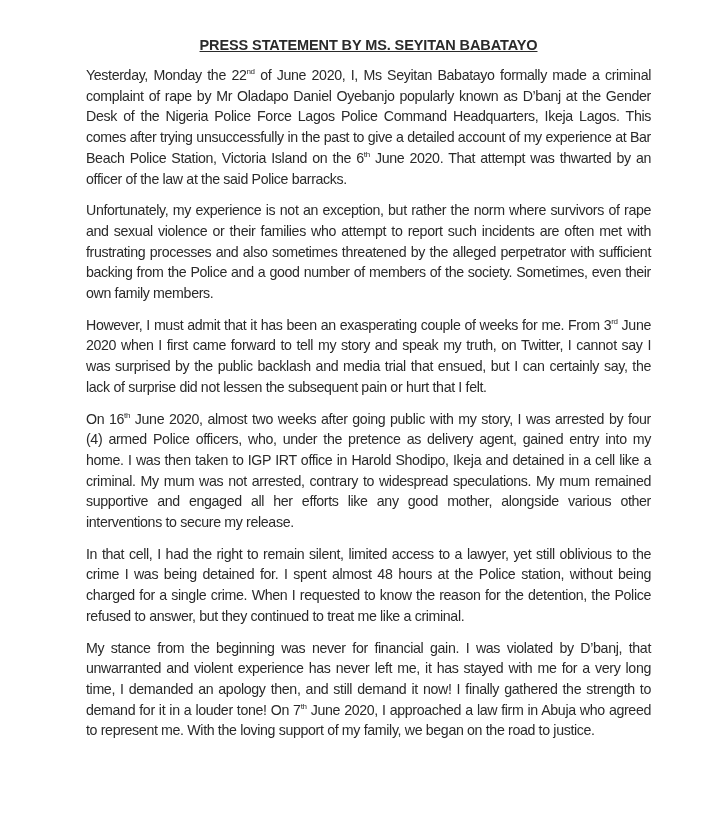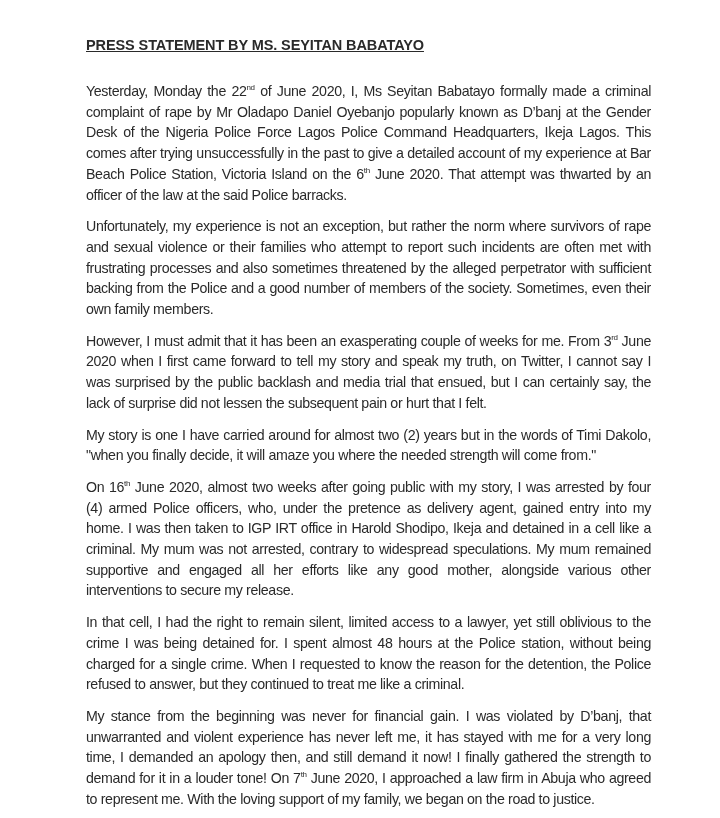--- a/index.html
+++ b/index.html
@@ -3,44 +3,43 @@
 <meta charset="utf-8">
 <style>
   html, body { margin: 0; padding: 0; background: #ffffff; }
   body { width: 720px; height: 818px; overflow: hidden; position: relative; }
   .page {
     position: absolute; left: 86px; top: 0; width: 565px;
     font-family: "Liberation Sans", sans-serif;
     color: #2a2a2a;
   }
   .title {
-    font-weight: bold; text-decoration: underline;
+    text-align: center; font-weight: bold; text-decoration: underline;
     font-size: 14.5px; margin: 37px 0 0 0; height: 20px; letter-spacing: -0.1px;
   }
   p {
     margin: 0 0 11px 0; font-size: 14.2px; line-height: 20.7px;
     text-align: justify; letter-spacing: -0.35px; word-spacing: 0px;
   }
-  p.first { margin-top: 24px; }
+  p.first { margin-top: 8px; }
   sup { font-size: 8px; line-height: 0; vertical-align: super; }
 </style>
 </head>
 <body>
 
 <div class="page">
   <div class="title">PRESS STATEMENT BY MS. SEYITAN BABATAYO</div>
 
   <p class="first"><span>Yesterday, Monday the 22</span><sup>nd</sup><span> of June 2020, I, Ms Seyitan Babatayo  formally made a criminal complaint of rape by Mr Oladapo Daniel Oyebanjo popularly known as D’banj at the Gender Desk of the Nigeria Police Force Lagos Police Command Headquarters, Ikeja Lagos. This comes after trying unsuccessfully in the past to give a detailed account of my experience at Bar Beach Police Station, Victoria Island on the 6</span><sup>th</sup><span> June 2020. That attempt was thwarted by an officer of the law at the said Police barracks.</span></p>
 
   <p><span>Unfortunately,  my  experience is not an exception, but rather the norm where survivors of rape and sexual violence or their families who attempt to report such incidents are often met with frustrating processes and also sometimes threatened by the alleged perpetrator with sufficient backing from the Police and a good number of members of the society. Sometimes, even their own family members.</span></p>
 
 
   <p><span>However, I must admit that it has been an exasperating couple of weeks for me. From 3</span><sup>rd</sup><span> June 2020 when I first came forward to tell my story and speak my truth, on Twitter, I cannot say I was surprised by the public backlash and media trial that ensued, but I can certainly say, the lack of surprise did not lessen the subsequent pain or hurt that I felt.</span></p>
 
-  <p><span>My story is one I have carried around for almost two (2) years but in the words of Timi Dakolo, "when you finally decide, it will amaze you where the needed strength will come from."</span></p>
 
   <p><span>On 16</span><sup>th</sup><span> June 2020, almost two weeks after going public with my story, I was arrested by four (4) armed Police officers, who, under the pretence as delivery agent, gained entry into my home. I was then taken to  IGP IRT office in Harold Shodipo, Ikeja and detained in a cell like a criminal. My mum was  not arrested, contrary to  widespread speculations. My mum  remained supportive and engaged all her efforts like any good mother, alongside various other interventions to secure my release.</span></p>
 
   <p><span>In that cell, I had the right to remain silent, limited access to a lawyer, yet still oblivious to the crime I was being detained for. I spent almost 48 hours at the Police station, without being charged for a single crime.  When I requested to know the reason for the detention, the Police refused to answer, but they continued to treat me like a criminal.</span></p>
 
   <p><span>My stance from the beginning was never for financial gain. I was violated by D’banj, that unwarranted and violent experience has never left me, it has stayed with me for a very long time, I demanded an apology then, and still demand it now! I finally gathered the strength to demand for it in a louder tone! On 7</span><sup>th</sup><span> June 2020, I  approached a law firm in Abuja who agreed to represent me. With the loving support of my family, we began on the road to justice.</span></p>
 
 </div>
 
 </body></html>

